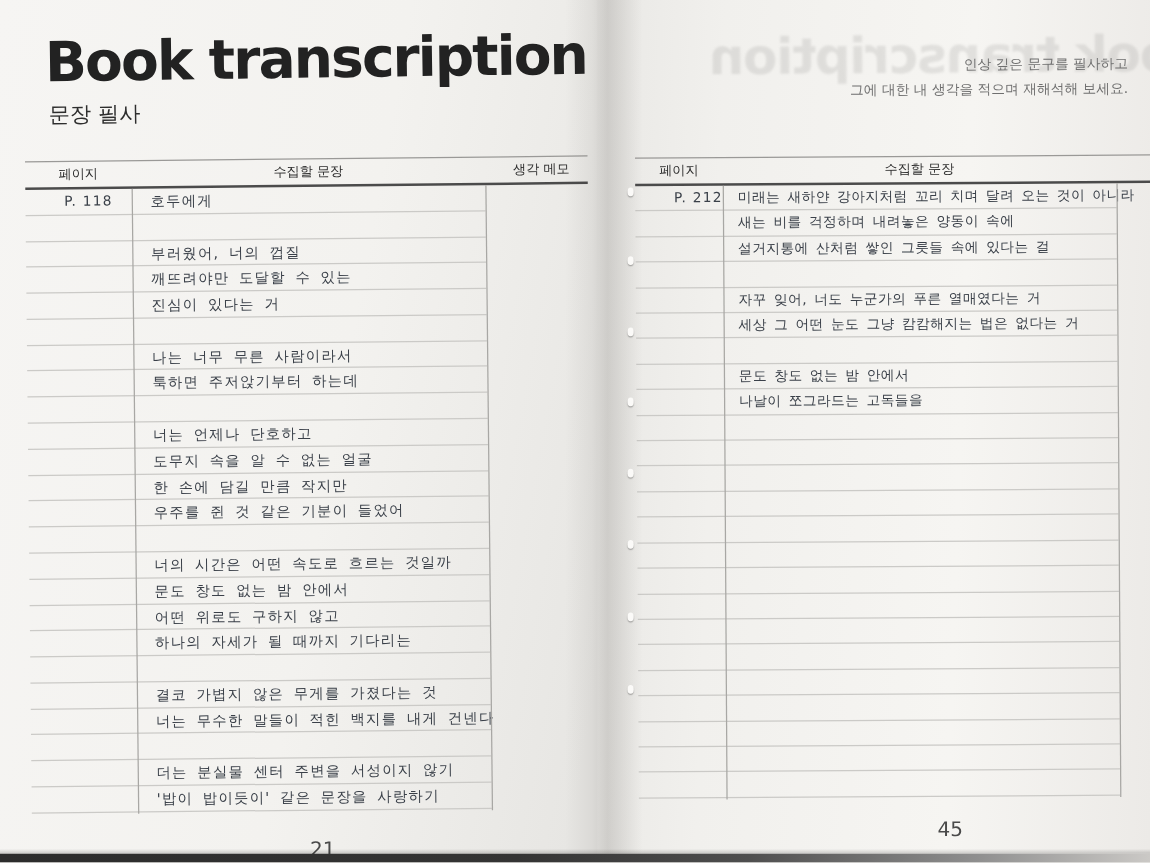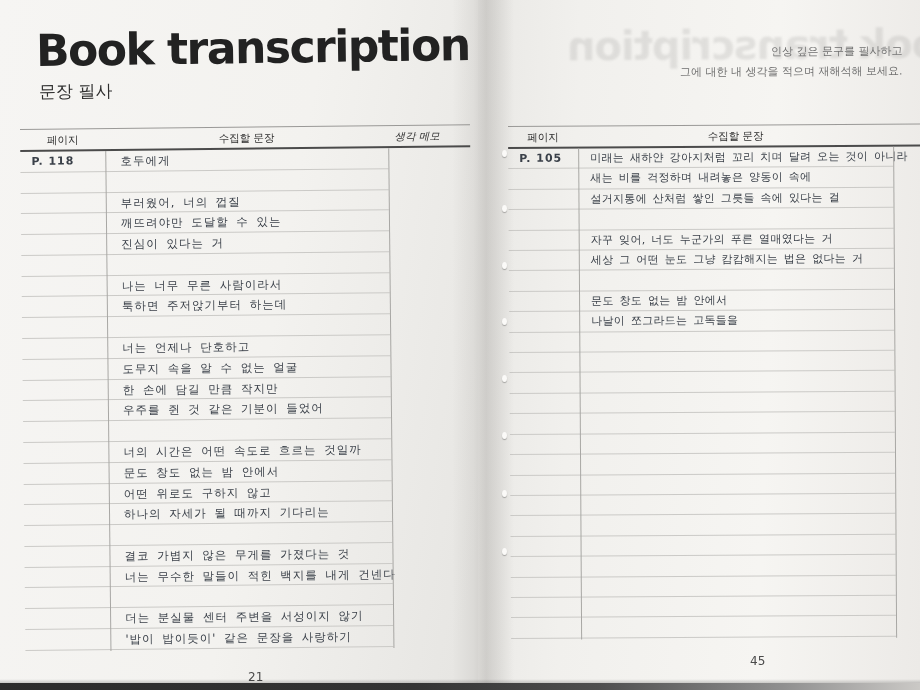--- a/index.html
+++ b/index.html
@@ -32,36 +32,36 @@
 
   
   .table{position:absolute;transform-origin:left top;}
   .table-left{left:20px;top:129px;width:450px;height:523px;transform:rotate(-0.6deg);}
   .table-right{left:30px;top:126px;width:412px;height:514px;transform:rotate(-0.35deg);}
   .thead{position:relative;height:23px;border-top:1px solid #9a9997;
     border-bottom:2px solid #4b4b4b;box-sizing:border-box;}
   .h{position:absolute;top:0;line-height:21px;font-size:10.5px;color:#2d2d2d;text-align:center;}
   .table-left .h-page{left:0;width:85px;}
   .table-left .h-sent{left:85px;width:283px;}
-  .table-left .h-memo{left:356px;width:82px;font-style:italic;}
+  .table-left .h-memo{left:372px;width:82px;}
   .table-right .h-page{left:0;width:70px;}
   .table-right .h-sent{left:70px;width:315px;}
   .vline{position:absolute;top:23px;bottom:0;width:1px;background:#a8a7a4;}
   .table-left .v1{left:85px;} .table-left .v2{left:368px;}
   .table-right .v1{left:70px;} .table-right .v2{left:385px;}
   .tbody{position:relative;}
   .row{box-sizing:border-box;border-bottom:1px solid #cbcac7;}
   .table-left .row{height:20.79px;width:368px;line-height:20.5px;}
   .table-right .row{height:20.42px;width:385px;line-height:20.2px;}
   .hw{display:block;white-space:nowrap;color:#3a4049;}
   .table-left .hw{padding-left:100px;font-size:11.5px;letter-spacing:1px;word-spacing:3px;}
   .table-right .hw{padding-left:82px;font-size:11px;letter-spacing:.3px;word-spacing:2px;}
-  .pageref{position:absolute;left:11px;top:26px;font-size:11px;letter-spacing:1px;color:#3a4049;font-weight:bold;}
-
-  .pagenum{position:absolute;font-size:12px;color:#4a4a4a;}
+  .pageref{position:absolute;left:31px;top:26px;font-size:11px;letter-spacing:1px;color:#3a4049;}
+
+  .pagenum{position:absolute;font-size:16px;color:#4a4a4a;}
   .pagenum-left{left:248px;top:670px;}
   .pagenum-right{left:750px;top:654px;}
 
   .desk{position:absolute;left:0;right:0;bottom:0;height:7px;
     background:linear-gradient(90deg,#2c2c2c 0%,#343434 45%,#4e4e4e 65%,#8f8f8f 85%,#cbc9c6 100%);}
   .edge-shadow{position:absolute;left:0;right:0;bottom:7px;height:4px;pointer-events:none;
     background:linear-gradient(180deg,rgba(0,0,0,0),rgba(0,0,0,.18));}
 </style>
 </head>
 <body>
@@ -239,21 +239,21 @@
           </div>
           <div class="row">
             <span class="hw"></span>
           </div>
           <div class="row">
             <span class="hw"></span>
           </div>
         </div>
       <span class="vline v1"></span>
       <span class="vline v2"></span>
-      <span class="pageref">P. 105</span>
+      <span class="pageref">P. 212</span>
     </div>
   </div>
 
   <div class="gutter">
     <span class="stitch" style="top:150px"></span>
     <span class="stitch" style="top:205px"></span>
     <span class="stitch" style="top:262px"></span>
     <span class="stitch" style="top:318px"></span>
     <span class="stitch" style="top:375px"></span>
     <span class="stitch" style="top:432px"></span>

